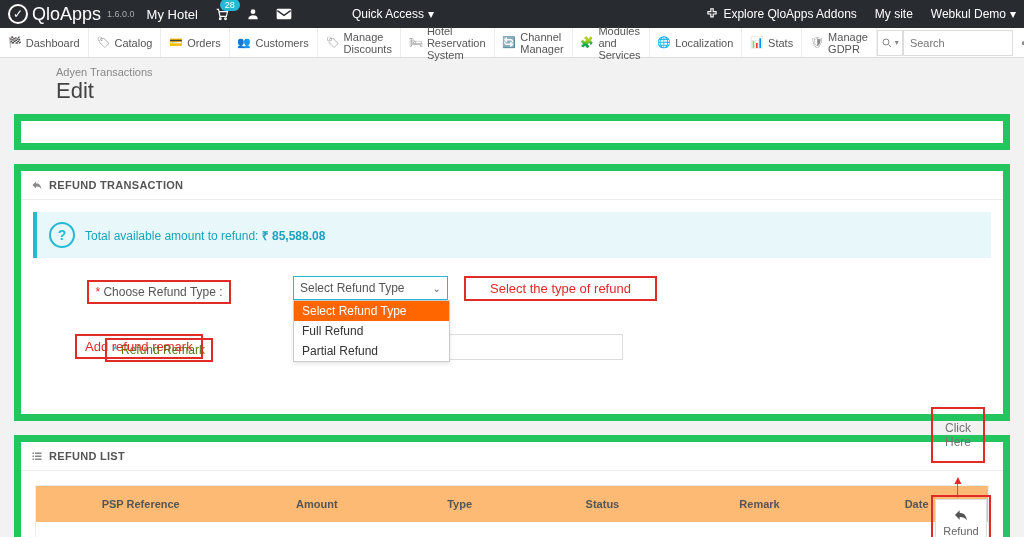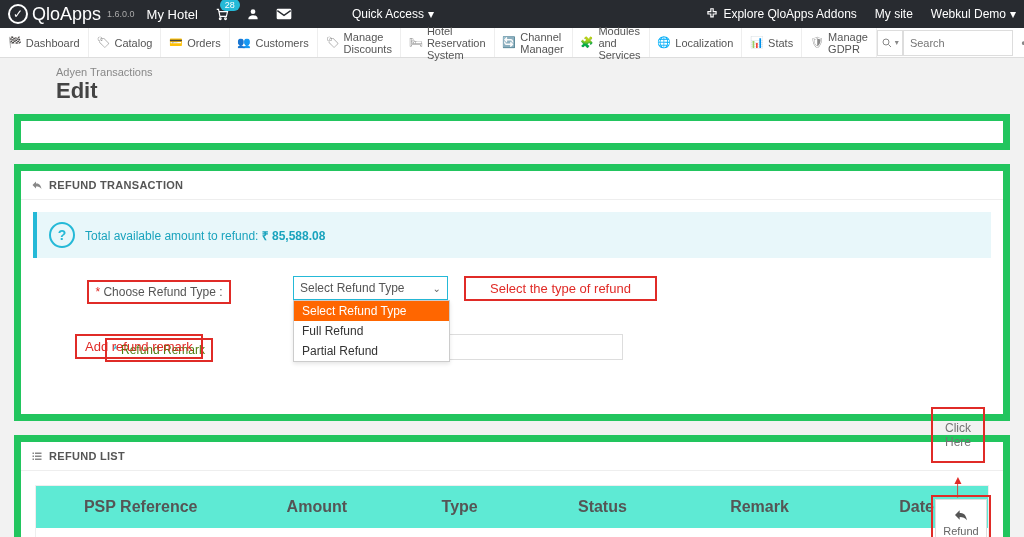--- a/index.html
+++ b/index.html
@@ -22,21 +22,21 @@
 .navitem { display: flex; align-items: center; gap: 4px; padding: 0 8px; border-right: 1px solid #eee; color: #555; font-size: 11px; cursor: pointer; }
 .navitem svg, .navitem .glyph { color: #888; }
 .searcharea { margin-left: auto; display: flex; align-items: center; }
 .searchmag { border: 1px solid #ddd; height: 26px; width: 26px; display: flex; align-items: center; justify-content: center; background: #fff; }
 .searchbox { border: 1px solid #ddd; height: 26px; width: 110px; padding: 0 6px; font-size: 11px; background: #fff; }
 .dots { width: 30px; text-align: center; color: #888; font-weight: bold; }
 
 
 .pagehead { padding: 8px 0 10px 56px; }
 .breadcrumb { color: #888; font-size: 11px; }
-.pagetitle { font-size: 22px; color: #444; font-weight: 700; }
+.pagetitle { font-size: 22px; color: #444; font-weight: 400; }
 
 
 .panel { background: #fff; border: 7px solid #22c55e; margin: 0 14px 14px 14px; }
 .panel.shallow { height: 36px; margin-top: 0; }
 .panel-heading { padding: 8px 10px; border-bottom: 1px solid #eee; font-size: 11px; color: #555; font-weight: 600; display: flex; align-items: center; gap: 6px; letter-spacing: 0.3px; }
 .panel-body { padding: 12px; }
 
 .infobox { background: #e8f7fa; border-left: 4px solid #25b9d7; padding: 10px 12px; display: flex; align-items: center; gap: 10px; margin-bottom: 18px; }
 .infobox .qmark { width: 26px; height: 26px; border-radius: 50%; border: 2px solid #25b9d7; color: #25b9d7; display: flex; align-items: center; justify-content: center; font-weight: bold; font-size: 14px; }
 .infobox .txt { color: #1aa3bd; font-size: 12px; }
@@ -61,21 +61,21 @@
 .refundbtn .lbl { font-size: 11px; color: #666; }
 .refundannot { border: 2px solid #e02b27; color: #737373; padding: 12px 6px; font-size: 12px; display: inline-block; margin-bottom: 12px; }
 .refund-frame { border: 2px solid #e02b27; padding: 2px; display:inline-block; }
 .refund-arrow { color: #e02b27; font-size: 12px; line-height: 10px; }
 
 .panel.refund { position: relative; padding-bottom: 30px; }
 
 
 .list-body { padding: 14px; }
 .table-outer { border: 1px solid #eee; }
-.thead { display: flex; background: #5eead4; padding: 12px 0; font-weight: 700; color: #555; font-size: 16px; }
+.thead { display: flex; background: #fdba74; padding: 12px 0; font-weight: 700; color: #555; font-size: 11px; }
 .thead > div { text-align: center; }
 .c1 { width: 22%; } .c2 { width: 15%; } .c3 { width: 15%; } .c4 { width: 15%; } .c5 { width: 18%; } .c6 { width: 15%; }
 .empty { height: 70px; display: flex; align-items: flex-end; justify-content: center; }
 .warn { width: 0; height: 0; border-left: 26px solid transparent; border-right: 26px solid transparent; border-bottom: 44px solid #cfcfcf; position: relative; }
 .warn::after { content: "!"; position: absolute; top: 14px; left: -4px; color: #fff; font-size: 22px; font-weight: bold; }
 
 svg { display: block; }
 </style>
 </head>
 <body>

